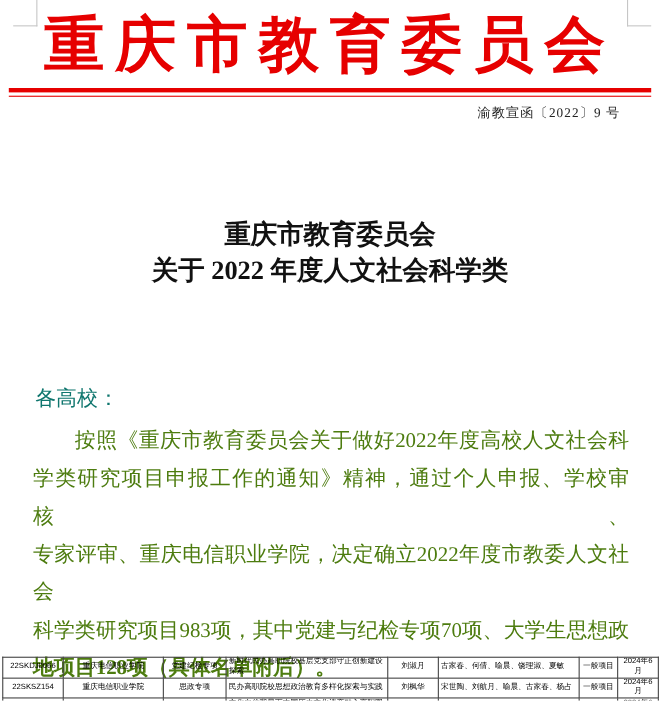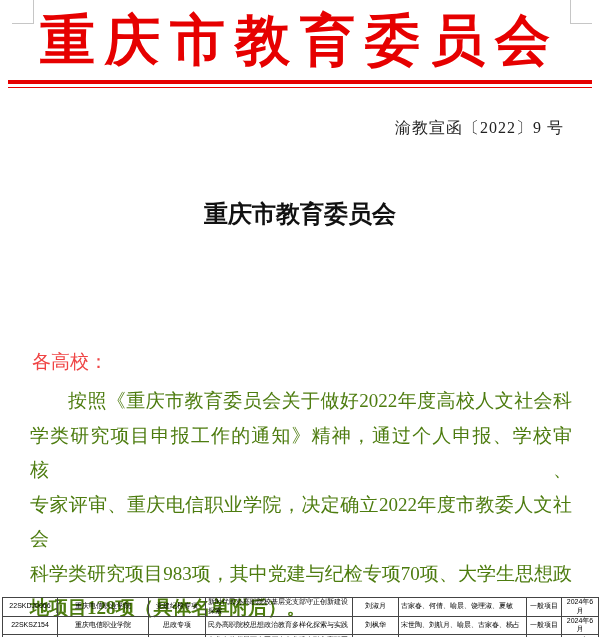--- a/index.html
+++ b/index.html
@@ -23,31 +23,31 @@
     text-align:center; white-space:nowrap;
     font-size:55px; font-weight:bold; letter-spacing:10px;
     color:#e60000; font-family:"Liberation Serif","DejaVu Serif",serif;
   }
   
   .red-rule {
     position:absolute; top:80px; left:8px; right:8px; height:3px;
     border-top:4px solid #e60000; border-bottom:1px solid #e60000;
   }
   .doc-number {
-    position:absolute; top:118px; right:36px;
-    font-size:16px; letter-spacing:1px; color:#222222;
+    position:absolute; top:94px; right:36px;
+    font-size:12px; letter-spacing:1px; color:#222222;
   }
   .title-block {
     position:absolute; top:198px; left:0; right:0;
     text-align:center; font-weight:bold; color:#111111;
     font-size:24px; line-height:33px;
   }
   .salutation {
     position:absolute; top:349px; left:32px;
-    font-size:19px; color:#ef4444;
+    font-size:19px; color:#0f766e;
   }
   .paragraph {
     position:absolute; top:384px; left:30px; right:28px;
     font-size:19px; color:#4d7c0f;
   }
   .bline { line-height:34.5px; text-align:justify; text-align-last:justify; }
   .bline.first { text-indent:2em; }
   .bline.last  { text-align-last:left;font-weight:bold; }
   
   .appendix-table {
@@ -74,20 +74,21 @@
   <div class="corner-right"></div>
 
   <h1 class="agency">重庆市教育委员会</h1>
 
   <div class="red-rule"></div>
 
   <div class="doc-number">渝教宣函〔2022〕9 号</div>
 
   <div class="title-block">
     <div>重庆市教育委员会</div>
+    <div>关于 2022 年度人文社会科学类</div>
   </div>
 
   <div class="salutation">各高校：</div>
 
   <div class="paragraph">
     <div class="bline first">按照《重庆市教育委员会关于做好2022年度高校人文社会科</div>
     <div class="bline">学类研究项目申报工作的通知》精神，通过个人申报、学校审核、</div>
     <div class="bline">专家评审、重庆电信职业学院，决定确立2022年度市教委人文社会</div>
     <div class="bline">科学类研究项目983项，其中党建与纪检专项70项、大学生思想政</div>
     <div class="bline last">地项目128项（具体名单附后）。</div>

